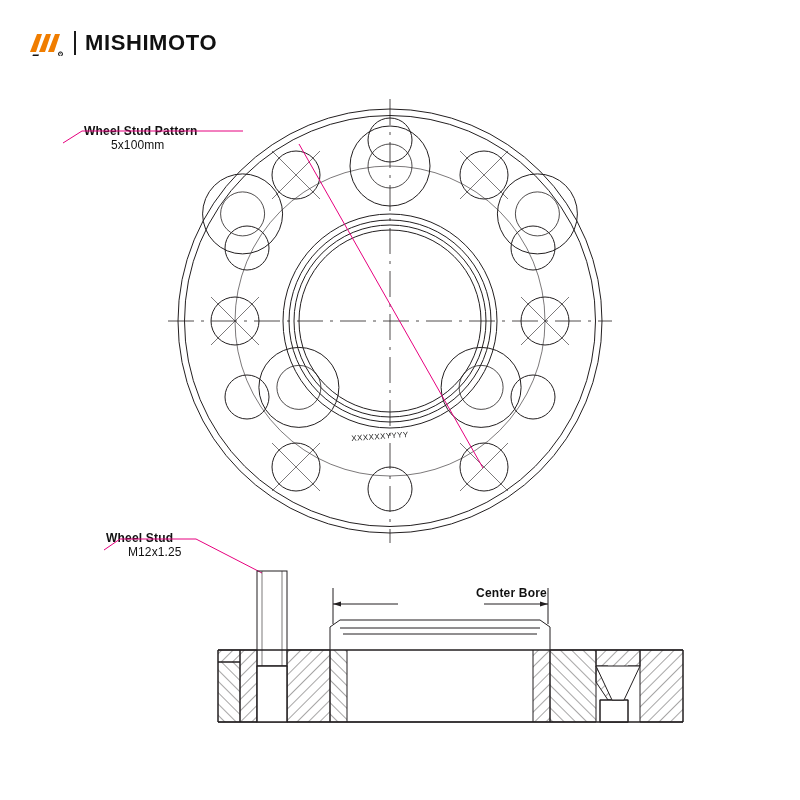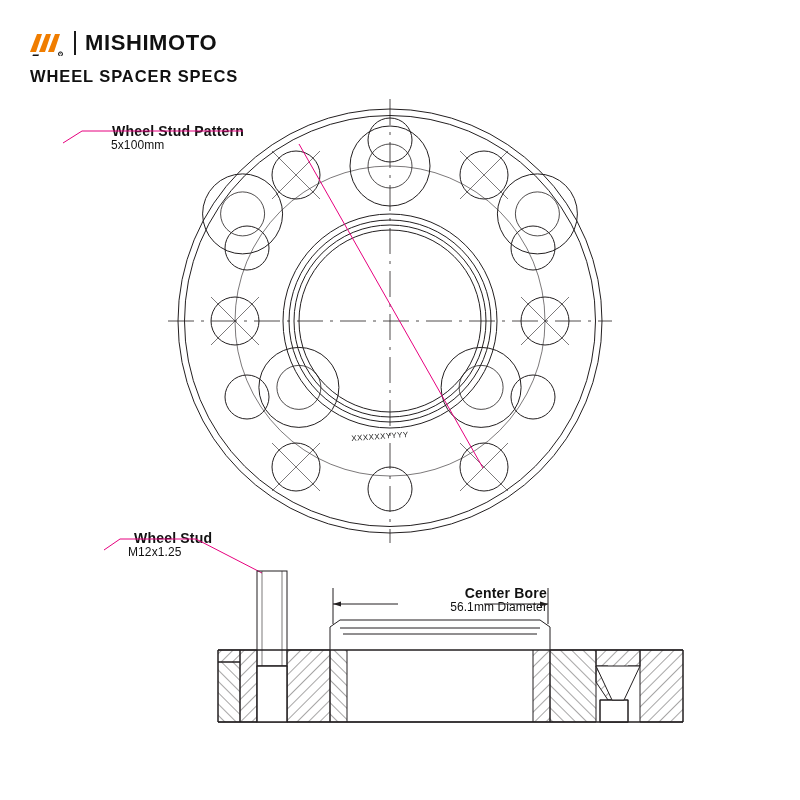--- a/index.html
+++ b/index.html
@@ -61,26 +61,25 @@
     color: #111111;
     white-space: nowrap;
   }
 
   
   .callout {
     position: absolute;
     white-space: nowrap;
   }
   .callout .c-title {
-    font-size: 14px;
+    font-size: 12px;
     font-weight: bold;
     color: #111111;
     letter-spacing: 0.2px;
     line-height: 13px;
-    margin-left: 28px;
   }
   .callout .c-value {
     font-size: 12px;
     color: #111111;
     line-height: 14px;
     letter-spacing: 0.1px;
   }
   #callout-stud-pattern { left: 84px; top: 125px; }
   #callout-stud-pattern .c-value { padding-left: 27px; }
   #callout-wheel-stud { left: 106px; top: 532px; }
@@ -132,35 +131,33 @@
           <polygon points="3,24.5 9,24.5 8.4,26 2.4,26"></polygon>
         </g>
         <circle cx="30.5" cy="24" r="2.1" fill="none" stroke="#111111" stroke-width="0.9"></circle>
         <text x="30.5" y="25.2" font-size="3" text-anchor="middle" fill="#111111" font-family="Liberation Sans, sans-serif">R</text>
       </svg>
     </span>
     <span class="brand-divider"></span>
     <span class="brand-name">MISHIMOTO</span>
   </div>
 
-  <div class="subtitle">WHEEL SPACER SPECS</div>
 
   <div class="callout" id="callout-stud-pattern">
     <div class="c-title">Wheel Stud Pattern</div>
     <div class="c-value">5x100mm</div>
   </div>
 
   <div class="callout" id="callout-wheel-stud">
     <div class="c-title">Wheel Stud</div>
     <div class="c-value">M12x1.25</div>
   </div>
 
   <div class="callout" id="callout-center-bore">
     <div class="c-title">Center Bore</div>
-    <div class="c-value">56.1mm Diameter</div>
   </div>
 
   <div class="etch">XXXXXXYYYY</div>
 
   <svg id="drawing" viewBox="0 0 800 800">
     <defs>
       <pattern id="hatchR" width="8" height="8" patternUnits="userSpaceOnUse" patternTransform="rotate(45)">
         <line x1="0" y1="0" x2="0" y2="8" stroke="#231f20" stroke-width="0.8"></line>
       </pattern>
       <pattern id="hatchL" width="8" height="8" patternUnits="userSpaceOnUse" patternTransform="rotate(-45)">

